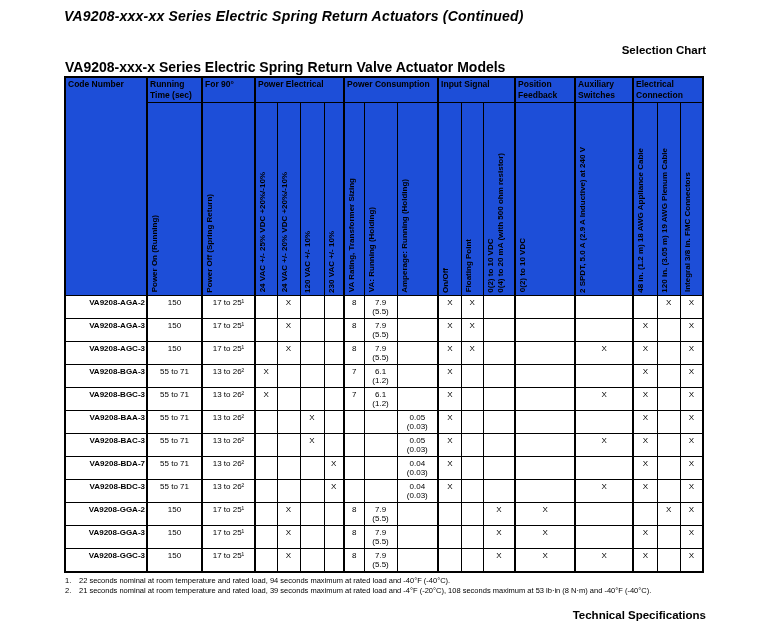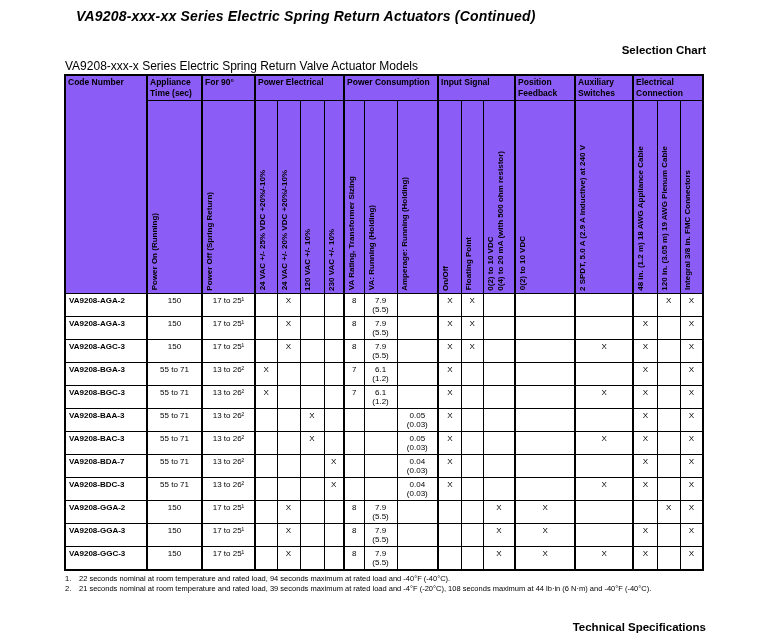--- a/index.html
+++ b/index.html
@@ -3,55 +3,55 @@
 <meta charset="utf-8">
 <style>
   * { box-sizing: border-box; }
   html, body { margin: 0; padding: 0; }
   body {
     width: 770px; height: 635px; background: #ffffff; color: #000;
     font-family: "Liberation Sans", "DejaVu Sans", sans-serif;
     overflow: hidden;
   }
   .page { padding: 8px 0 0 64px; width: 706px; }
-  .doc-title { font-size: 14px; font-weight: bold; font-style: italic; margin-left: 12px; letter-spacing: 0.2px; }
+  .doc-title { font-size: 14px; font-weight: bold; font-style: italic; margin-left: 0; letter-spacing: 0.2px; }
   .section-heading { font-size: 11.5px; font-weight: bold; margin: 20px 0 3px 1px; text-align: right; }
-  .table-caption { font-size: 12px; font-weight: normal; margin: 0 0 1px 1px; }
+  .table-caption { font-size: 14px; font-weight: bold; margin: 0 0 1px 1px; }
 
   table.selection {
     border-collapse: collapse; table-layout: fixed; width: 640px;
     border: 2px solid #000;
   }
   table.selection th, table.selection td { border: 1px solid #000; overflow: hidden; }
   .gl { border-left-width: 2px !important; }
 
   thead th {
-    background: #8b5cf6; font-weight: bold; font-size: 8.5px;
+    background: #1d4ed8; font-weight: bold; font-size: 8.5px;
     text-align: left; vertical-align: top; padding: 1px 1px 1px 2px; line-height: 10.5px;
   }
   .group-row th { height: 25px; }
   .vert-row th { height: 193px; position: relative; border-bottom: 3px solid #000; }
   .code-head { border-bottom: 3px solid #000; }
   .vtext {
     position: absolute; left: 2px; bottom: 2px;
     writing-mode: vertical-rl; transform: rotate(180deg);
     white-space: pre-line; font-size: 8px; line-height: 9.5px; font-weight: bold;
   }
 
   tbody td {
     font-size: 8px; line-height: 9.5px; text-align: center; vertical-align: top;
     padding: 2px 1px 1px; height: 23px; white-space: pre-line; background: #fff;
   }
-  tbody td.code { text-align: left; font-weight: bold; padding-left: 3px; margin-top: 12px; }
+  tbody td.code { text-align: right; font-weight: bold; padding-left: 3px; margin-top: 12px; }
 
   .footnotes { margin: 3px 0 0 1px; font-size: 7.5px; line-height: 10px; width: 640px; }
   .footnote { display: flex; }
   .footnote .num { flex: 0 0 14px; }
   .footnote .txt { flex: 1; }
-  .tech { margin-top: 27px; }
+  .tech { margin-top: 13px; }
 </style>
 </head>
 <body>
 
 <div class="page">
 
   <div class="doc-title">VA9208-xxx-xx Series Electric Spring Return Actuators (Continued)</div>
 
   <div class="section-heading">Selection Chart</div>
   <div class="table-caption">VA9208-xxx-x Series Electric Spring Return Valve Actuator Models</div>
@@ -73,21 +73,21 @@
         <col style="width:32px">
       <col style="width:60px">
         <col style="width:58px">
       <col style="width:24px">
         <col style="width:23px">
         <col style="width:23px">
     </colgroup>
     <thead>
       <tr class="group-row">
         <th class="code-head" rowspan="2">Code Number</th>
-        <th class="gl">Appliance Time (sec)</th>
+        <th class="gl">Running Time (sec)</th>
         <th class="gl">For 90°</th>
         <th class="gl" colspan="4">Power Electrical</th>
         <th class="gl" colspan="3">Power Consumption</th>
         <th class="gl" colspan="3">Input Signal</th>
         <th class="gl">Position Feedback</th>
         <th class="gl">Auxiliary Switches</th>
         <th class="gl" colspan="3">Electrical Connection</th>
       </tr>
       <tr class="vert-row">
         <th class="gl">
@@ -400,19 +400,19 @@
       </tbody>
   </table>
 
   <div class="footnotes">
     <div class="footnote">
       <span class="num">1.</span>
       <span class="txt">22 seconds nominal at room temperature and rated load, 94 seconds maximum at rated load and -40°F (-40°C).</span>
     </div>
     <div class="footnote">
       <span class="num">2.</span>
-      <span class="txt">21 seconds nominal at room temperature and rated load, 39 seconds maximum at rated load and -4°F (-20°C), 108 seconds maximum at 44 lb·in (6 N·m) and -40°F (-40°C).</span>
+      <span class="txt">21 seconds nominal at room temperature and rated load, 39 seconds maximum at rated load and -4°F (-20°C), 108 seconds maximum at 53 lb·in (8 N·m) and -40°F (-40°C).</span>
     </div>
   </div>
 
   <div class="section-heading tech">Technical Specifications</div>
 
 </div>
 
 </body></html>

